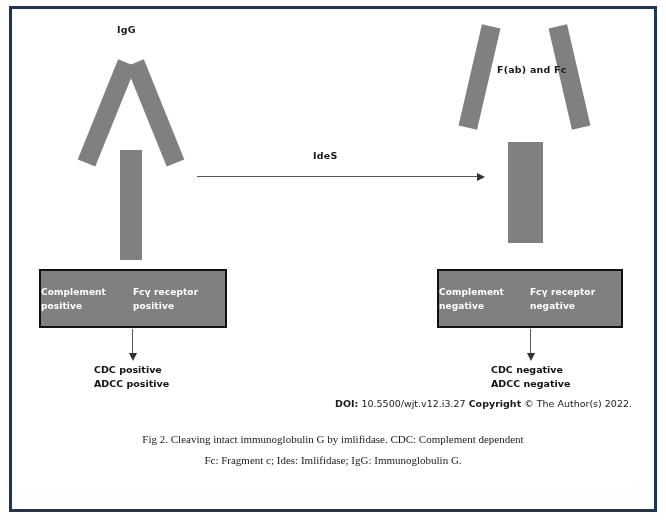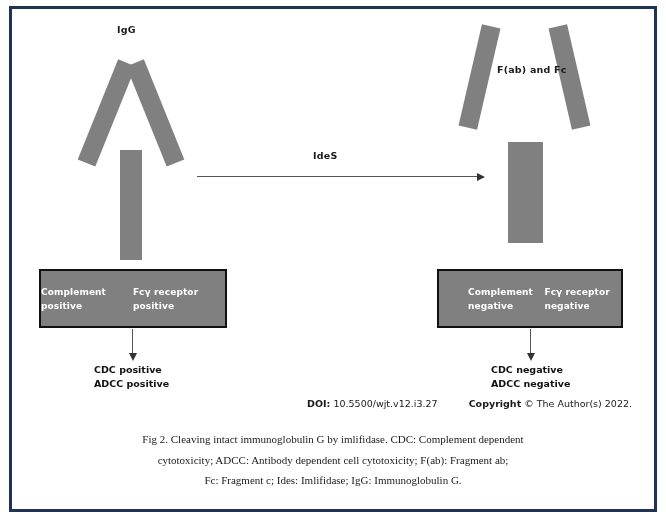--- a/index.html
+++ b/index.html
@@ -146,21 +146,20 @@
     left: 39px;
     top: 269px;
     width: 188px;
     height: 59px;
   }
   #box-right {
     left: 437px;
     top: 269px;
     width: 186px;
     height: 59px;
-    padding-left: 29px;
   }
   .outcome-box .line2 { margin-top: 1px; }
   
   .down-arrow {
     position: absolute;
     width: 9px;
     height: 32px;
   }
   .down-arrow .stem {
     position: absolute;
@@ -201,21 +200,21 @@
     top: 398px;
     width: 650px;
     text-align: right;
     padding-right: 18px;
     box-sizing: border-box;
     font-family: "DejaVu Sans", sans-serif;
     font-size: 9.5px;
     color: #1a1a1a;
     white-space: nowrap;
   }
-  #doi-line b { font-weight: bold; margin-left: 28px; }
+  #doi-line b { font-weight: bold; }
   
   #caption {
     position: absolute;
     left: 30px;
     top: 429px;
     width: 606px;
     text-align: center;
     font-family: "Liberation Serif", serif;
     font-size: 11px;
     line-height: 20.5px;
@@ -277,18 +276,17 @@
 
     <div class="outcome-text" id="outcome-text-right">
       <div>CDC negative</div>
       <div>ADCC negative</div>
     </div>
 
     <div id="doi-line"><b>DOI:</b><span>&nbsp;</span><span>10.5500/wjt.v12.i3.27</span><span>&nbsp;</span><b>Copyright</b><span>&nbsp;</span><span>© The Author(s) 2022.</span></div>
 
     <div id="caption">
       <span class="caption-line">Fig 2. Cleaving intact immunoglobulin G by imlifidase. CDC: Complement dependent</span>
-      <span class="caption-line">cytotoxicity; ADCC: Antibody dependent cell cytotoxicity; F(ab): Fragment ab;</span>
       <span class="caption-line">Fc: Fragment c; Ides: Imlifidase; IgG: Immunoglobulin G.</span>
     </div>
 
   </div>
 </div>
 
 </body></html>

